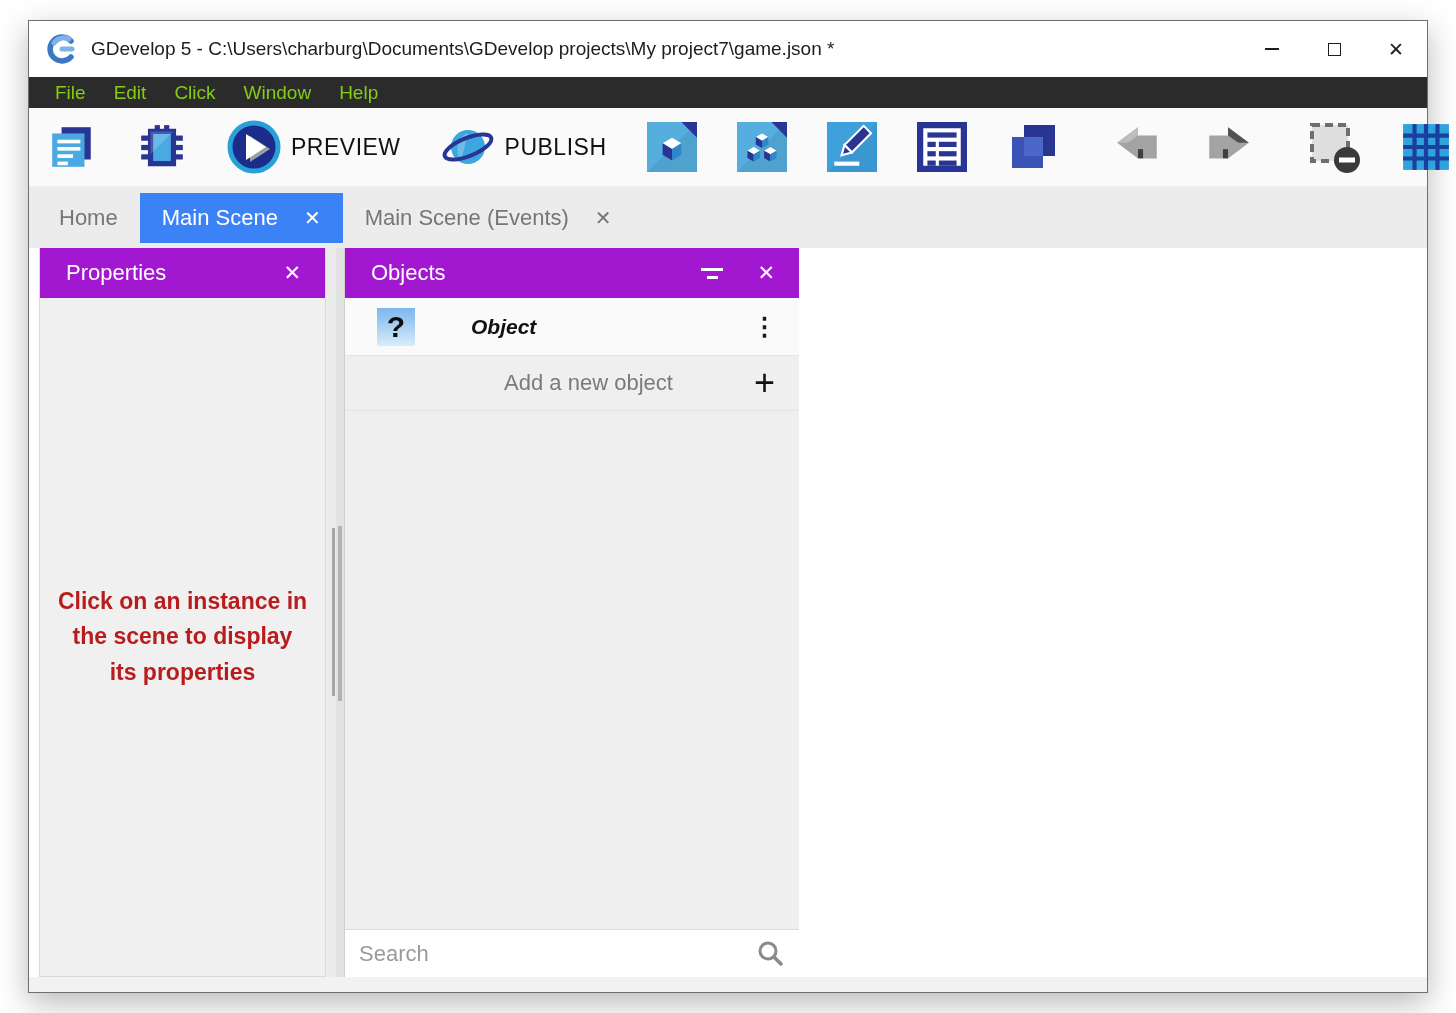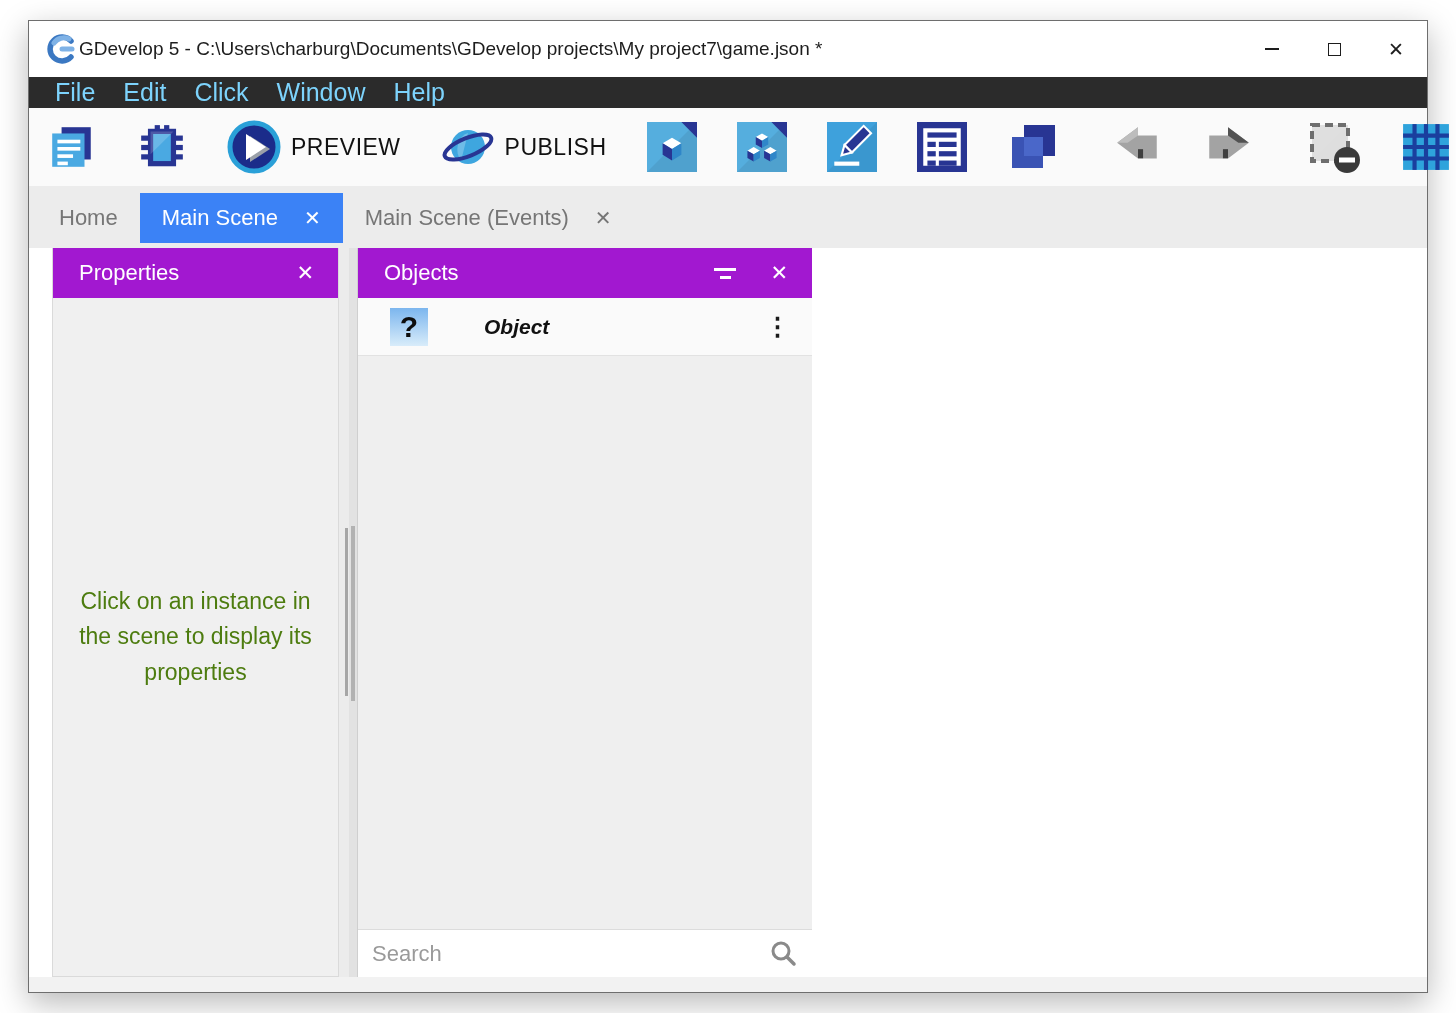--- a/index.html
+++ b/index.html
@@ -6,52 +6,52 @@
   html,body { width:1456px; height:1013px; background:#ffffff; font-family:"Liberation Sans", sans-serif; overflow:hidden; }
   .window {
     position:absolute; left:28px; top:20px; width:1400px; height:973px;
     background:#ffffff; border:1px solid #6e6e6e;
     box-shadow:0 10px 30px rgba(0,0,0,.28);
     display:flex; flex-direction:column;
   }
   
   .titlebar { height:56px; background:#ffffff; display:flex; align-items:center; flex:0 0 auto; }
   .titlebar .logo { margin-left:16px; width:34px; height:34px; flex:0 0 auto; }
-  .titlebar .title { font-size:19px; color:#1d1d1d; white-space:nowrap; overflow:hidden; }
+  .titlebar .title { margin-left:12px; font-size:19px; color:#1d1d1d; white-space:nowrap; overflow:hidden; }
   .win-controls { margin-left:auto; display:flex; height:100%; }
   .win-btn { width:62px; height:100%; display:flex; align-items:center; justify-content:center; cursor:default; }
   .min-glyph { display:inline-block; width:14px; border-top:2px solid #1d1d1d; }
   .max-glyph { display:inline-block; width:13px; height:13px; border:1.5px solid #1d1d1d; }
   .close-glyph { font-size:19px; color:#1d1d1d; }
   
   .menubar { height:31px; background:#2b2b2b; display:flex; align-items:center; padding-left:12px; flex:0 0 auto; }
-  .menu-item { color:#7dd3fc; font-size:25px; padding:0 14px; height:100%; display:flex; align-items:center; }
+  .menu-item { color:#84cc16; font-size:19px; padding:0 14px; height:100%; display:flex; align-items:center; }
   
   .toolbar { height:78px; background:#fafafa; display:flex; align-items:center; padding:0 10px; flex:0 0 auto;gap:12px; }
   .tb-btn { display:flex; align-items:center; justify-content:center; padding:6px 8px; border-radius:3px; }
   .tb-label { font-size:23px; color:#111; margin-left:10px; letter-spacing:.5px; }
   .tb-sep { width:1px; height:52px; background:#c9c9c9; margin:0 7px; }
   .sp-lg { width:104px; } .sp-md { width:12px; } .sp-sm { width:4px; }
   
   .tabbar-wrap { background:#ececec; padding-top:7px; padding-bottom:5px; flex:0 0 auto; }
   .tabbar { height:50px; display:flex; align-items:stretch; padding-left:8px; }
   .tab { display:flex; align-items:center; font-size:22px; padding:0 22px; color:#767676; }
   .tab.active { background:#3b82f6; color:#ffffff; }
   .tab .tab-close { margin-left:26px; font-size:20px; color:#767676; }
   .tab.active .tab-close { color:#ffffff; }
   
-  .workspace { flex:1 1 auto; display:flex; padding-left:23px; position:relative; min-height:0;border-radius:24px; }
+  .workspace { flex:1 1 auto; display:flex; padding-left:10px; position:relative; min-height:0;border-radius:24px; }
   .bottom-strip { height:15px; background:#f2f2f2; flex:0 0 auto; }
   
   .props { width:287px; flex:0 0 auto; background:#f0f0f0; border:1px solid #dadada; border-top:none; display:flex; flex-direction:column; }
   .panel-header { height:50px; background:#a218d0; color:#fff; display:flex; align-items:center; padding:0 18px 0 26px; flex:0 0 auto; }
   .panel-title { font-size:22px; }
   .panel-x { margin-left:auto; font-size:21px; color:#fff; padding:4px 6px; }
   .props-body { flex:1; display:flex; align-items:center; justify-content:center; }
-  .props-msg { width:252px; text-align:center; font-size:23px; line-height:1.55; color:#4d7c0f; }
+  .props-msg { width:252px; text-align:center; font-size:23px; line-height:1.55; color:#b91c1c;font-weight:bold; }
   
   .gap-left { width:10px; flex:0 0 auto; background:#ececec; position:relative; }
   .gap-left .thumb { position:absolute; right:1px; top:280px; width:3px; height:168px; background:#a6a6a6; }
   .gap-right { width:8px; flex:0 0 auto; background:#e2e2e2; position:relative; }
   .gap-right .thumb { position:absolute; left:2px; top:278px; width:4px; height:175px; background:#b2b2b2; }
   
   .canvas { flex:1 1 auto; background:#d1d1d1; position:relative; }
   .canvas-topline { position:absolute; top:0; left:0; right:0; height:3px; background:#a9c7da; }
   .canvas-leftline-strong { position:absolute; left:0; top:0; width:4px; height:389px; background:#42a5dd; }
   .canvas-leftline-light { position:absolute; left:0; top:389px; width:4px; bottom:0; background:#a9c7da; }
@@ -327,20 +327,24 @@
               <i class="l2"></i>
             </span>
           <span class="panel-x" style="margin-left:0">✕</span>
         </span>
       </div>
       <div class="obj-row">
         <div class="obj-thumb">?</div>
         <div class="obj-name">Object</div>
         <div class="kebab">⋮</div>
       </div>
+      <div class="add-row">
+        <div class="add-label">Add a new object</div>
+        <div class="plus">+</div>
+      </div>
       <div class="obj-spacer"></div>
       <div class="searchbar">
         <input class="search-input" type="text" placeholder="Search" style="">
         <svg width="30" height="30" viewBox="0 0 30 30">
           <circle cx="13" cy="12" r="8" fill="none" stroke="#8a8a8a" stroke-width="3"></circle>
           <line x1="19" y1="18" x2="26" y2="25" stroke="#8a8a8a" stroke-width="3.5" stroke-linecap="round"></line>
         </svg>
       </div>
     </div>
   </div>

